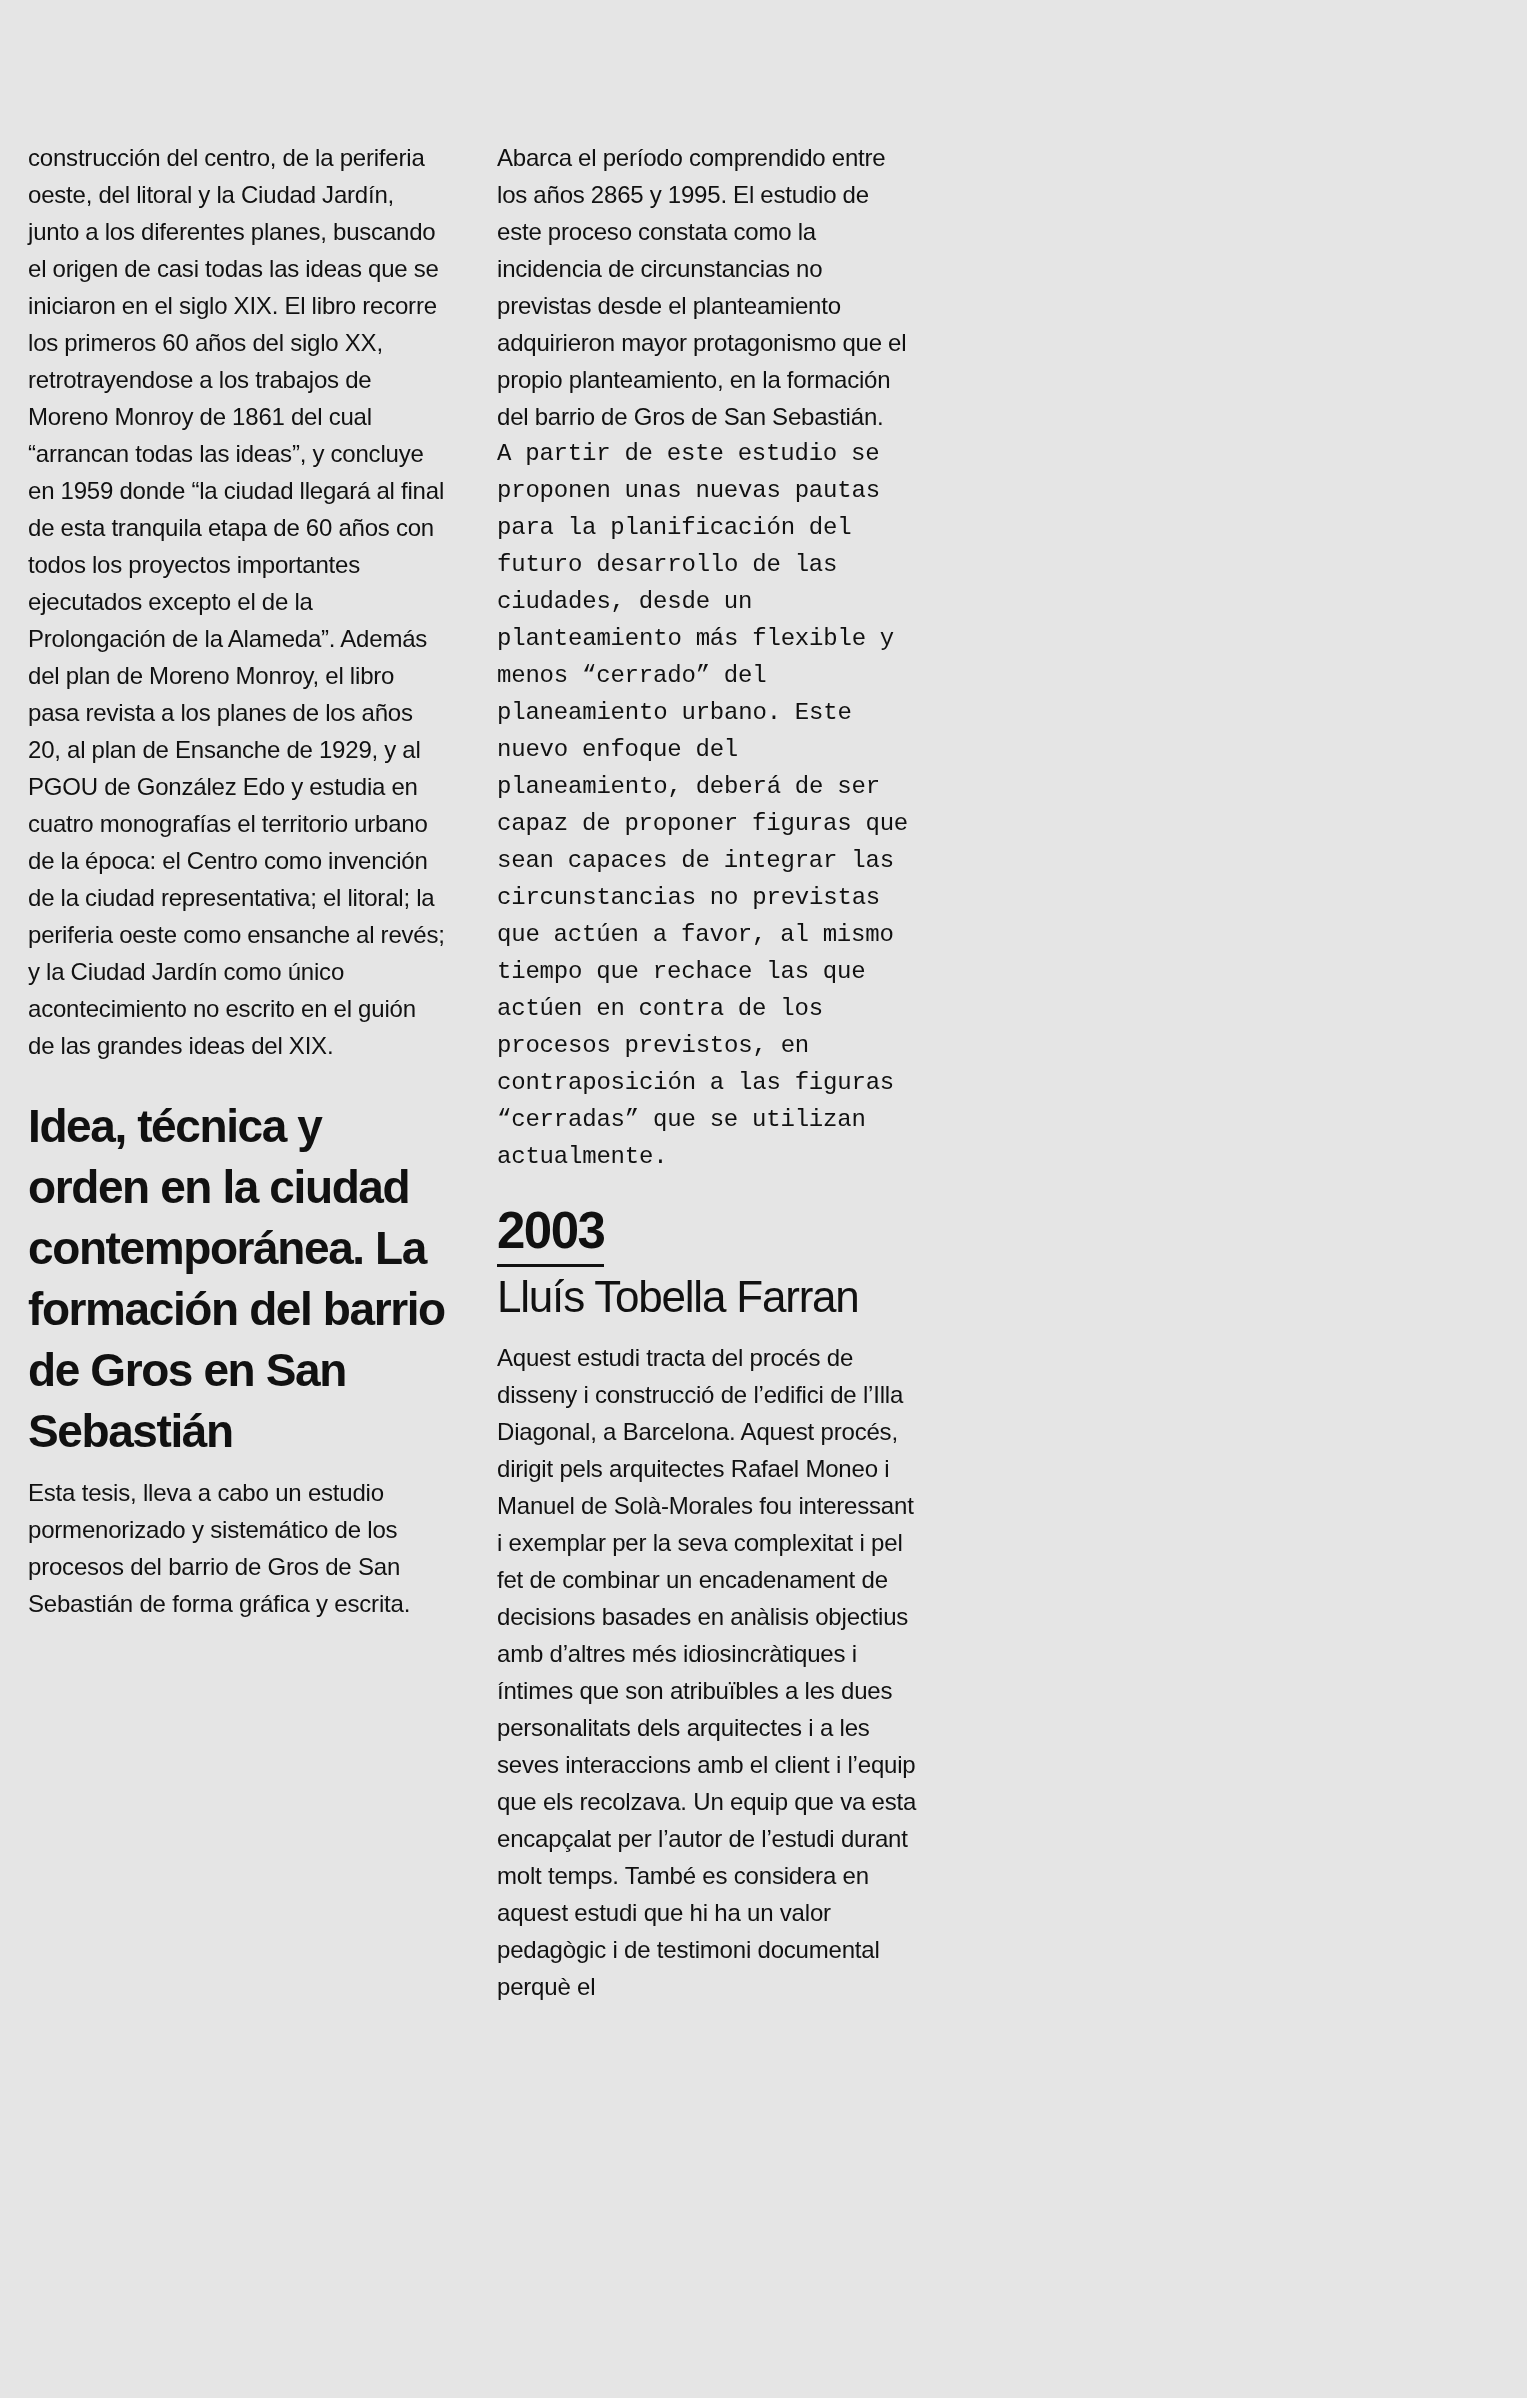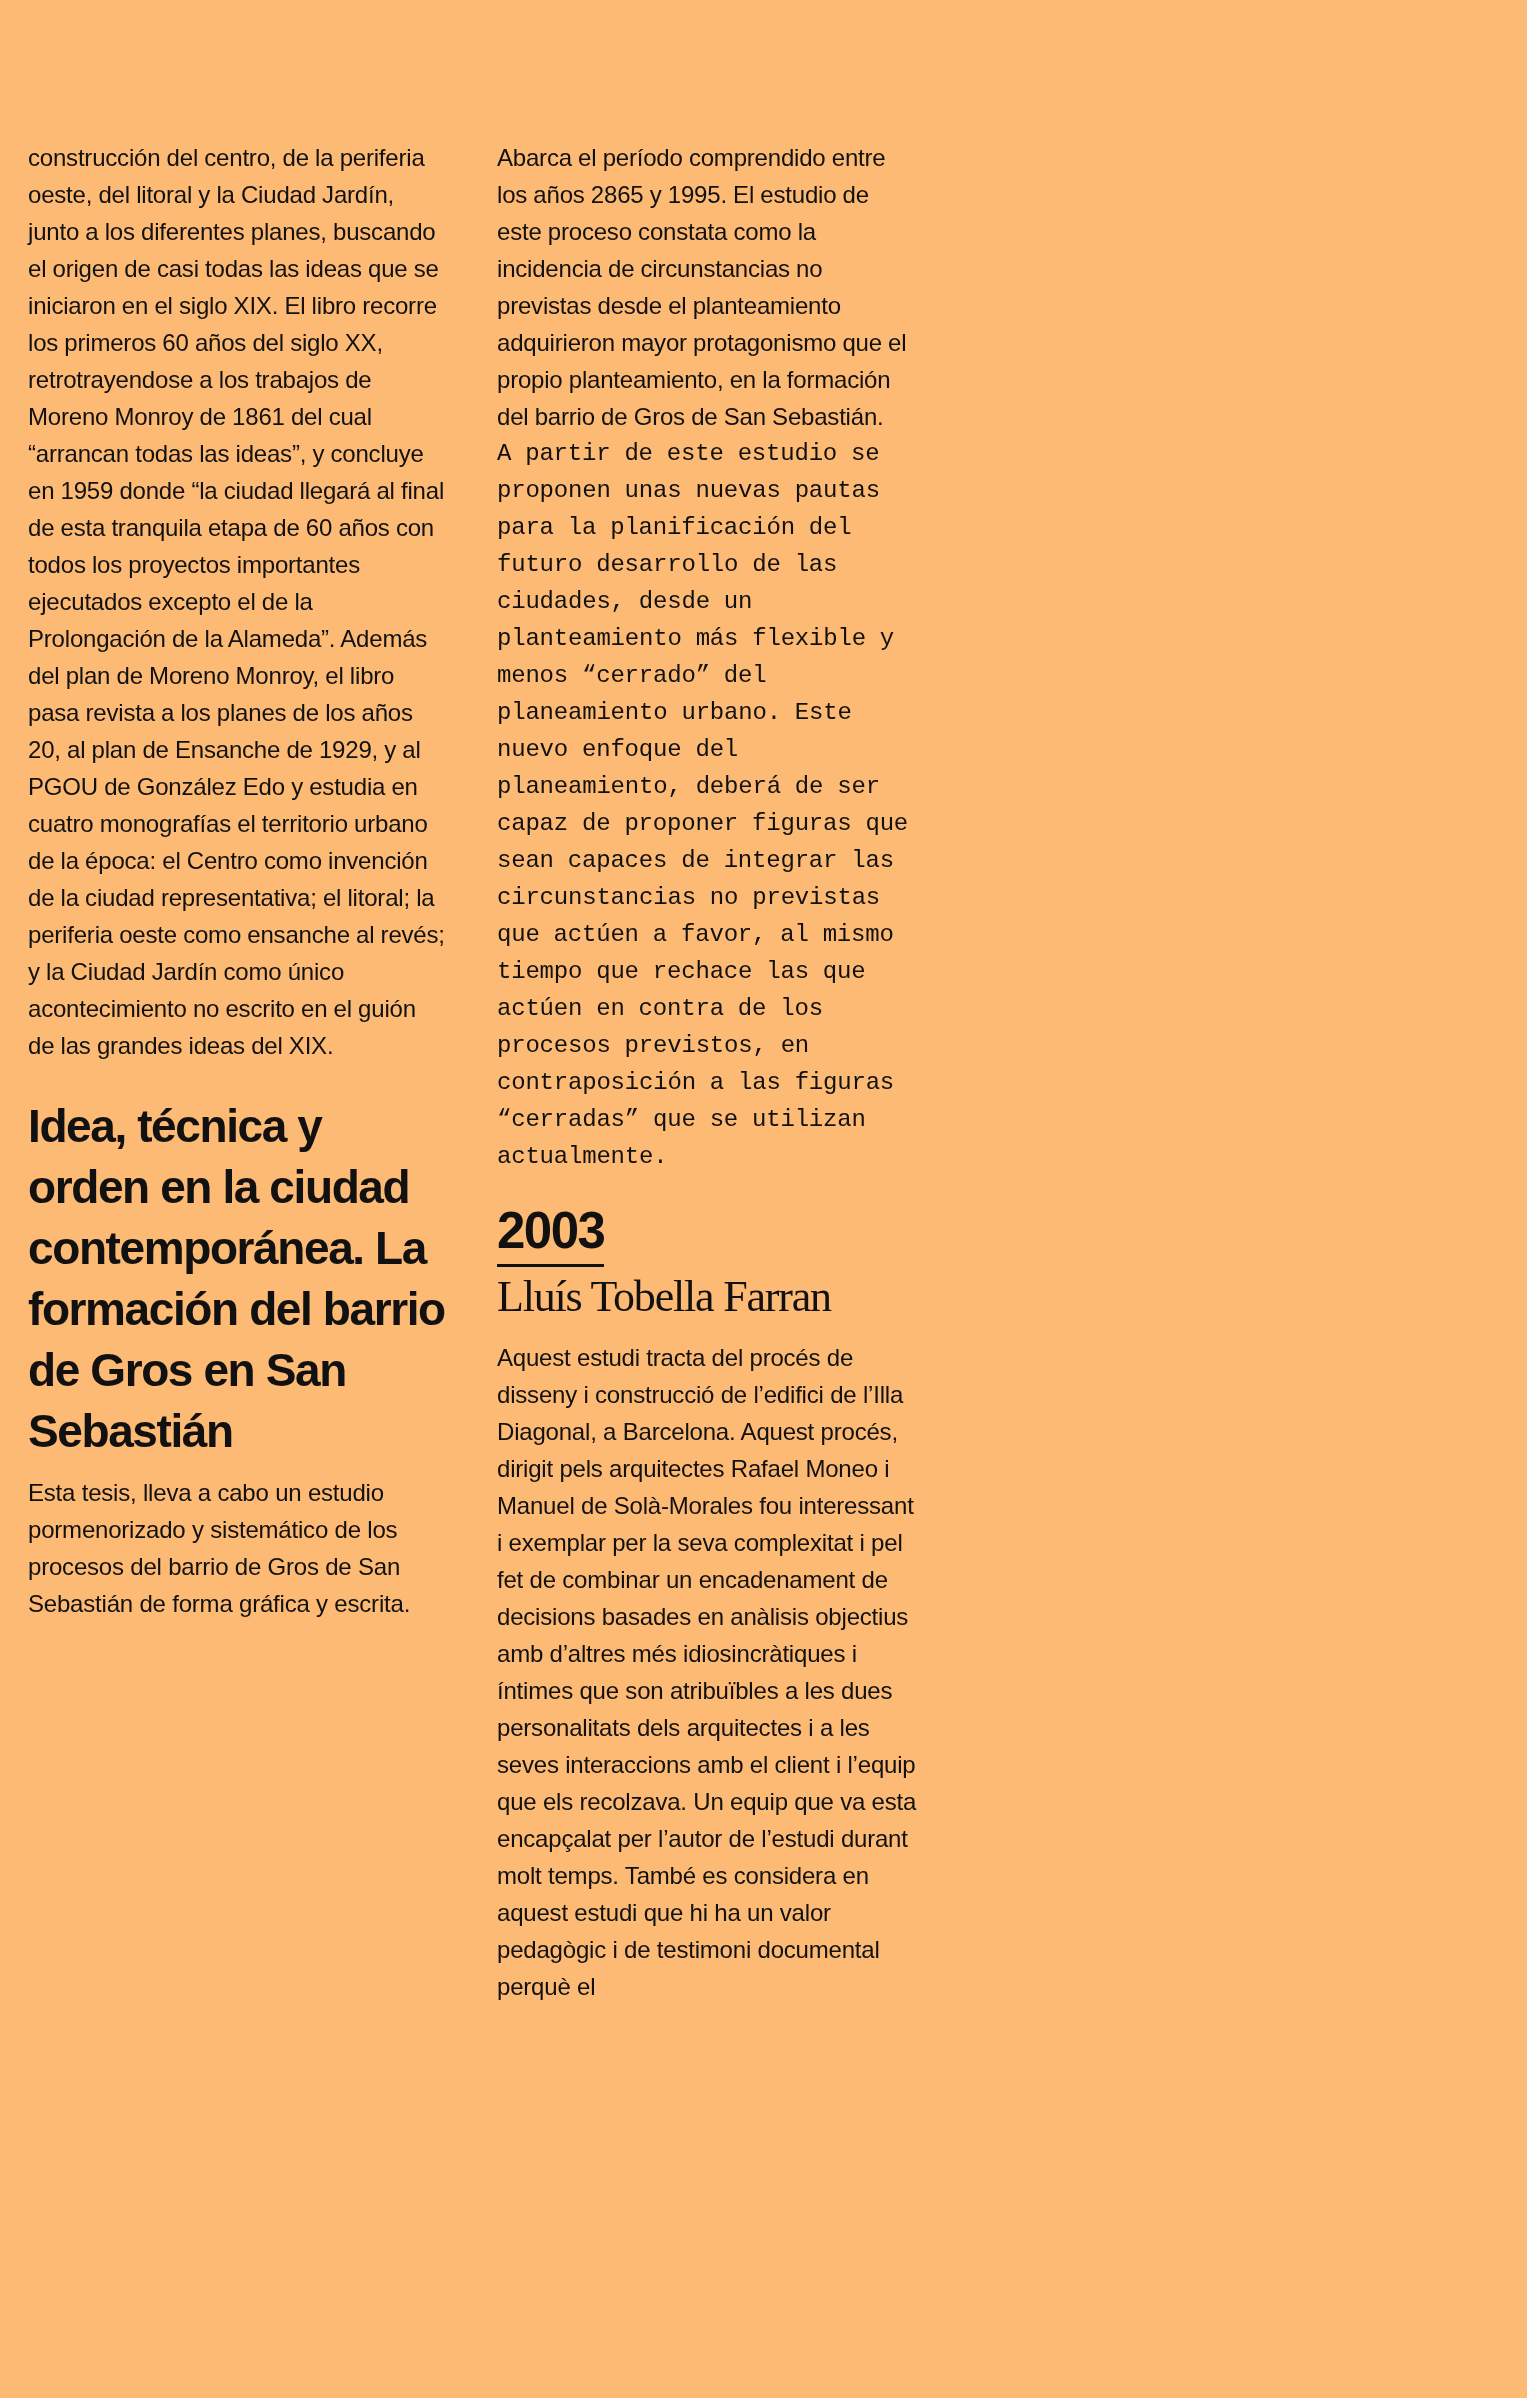--- a/index.html
+++ b/index.html
@@ -13,21 +13,21 @@
     font-family: "Liberation Sans", sans-serif;
     color: #111111;
     -webkit-font-smoothing: antialiased;
     overflow: hidden;
   }
 
   .page {
     position: relative;
     width: 1527px;
     height: 2399px;
-    background: #fdba74;
+    background: #e5e5e5;
     box-sizing: border-box;
   }
 
   .columns {
     position: absolute;
     left: 28px;
     top: 139px;
     width: 1471px;
     display: flex;
     gap: 49px;
@@ -78,21 +78,20 @@
     margin: 32px 0 0 0;
   }
 
   
   .entry-author {
     font-size: 44px;
     line-height: 60px;
     font-weight: 400;
     letter-spacing: -1.2px;
     margin: 0;
-    font-family: Liberation Serif, serif;
   }
 
   
   .entry-abstract {
     font-size: 24px;
     line-height: 37px;
     letter-spacing: -0.2px;
     font-weight: 400;
     margin: 12px 0 0 0;
   }

